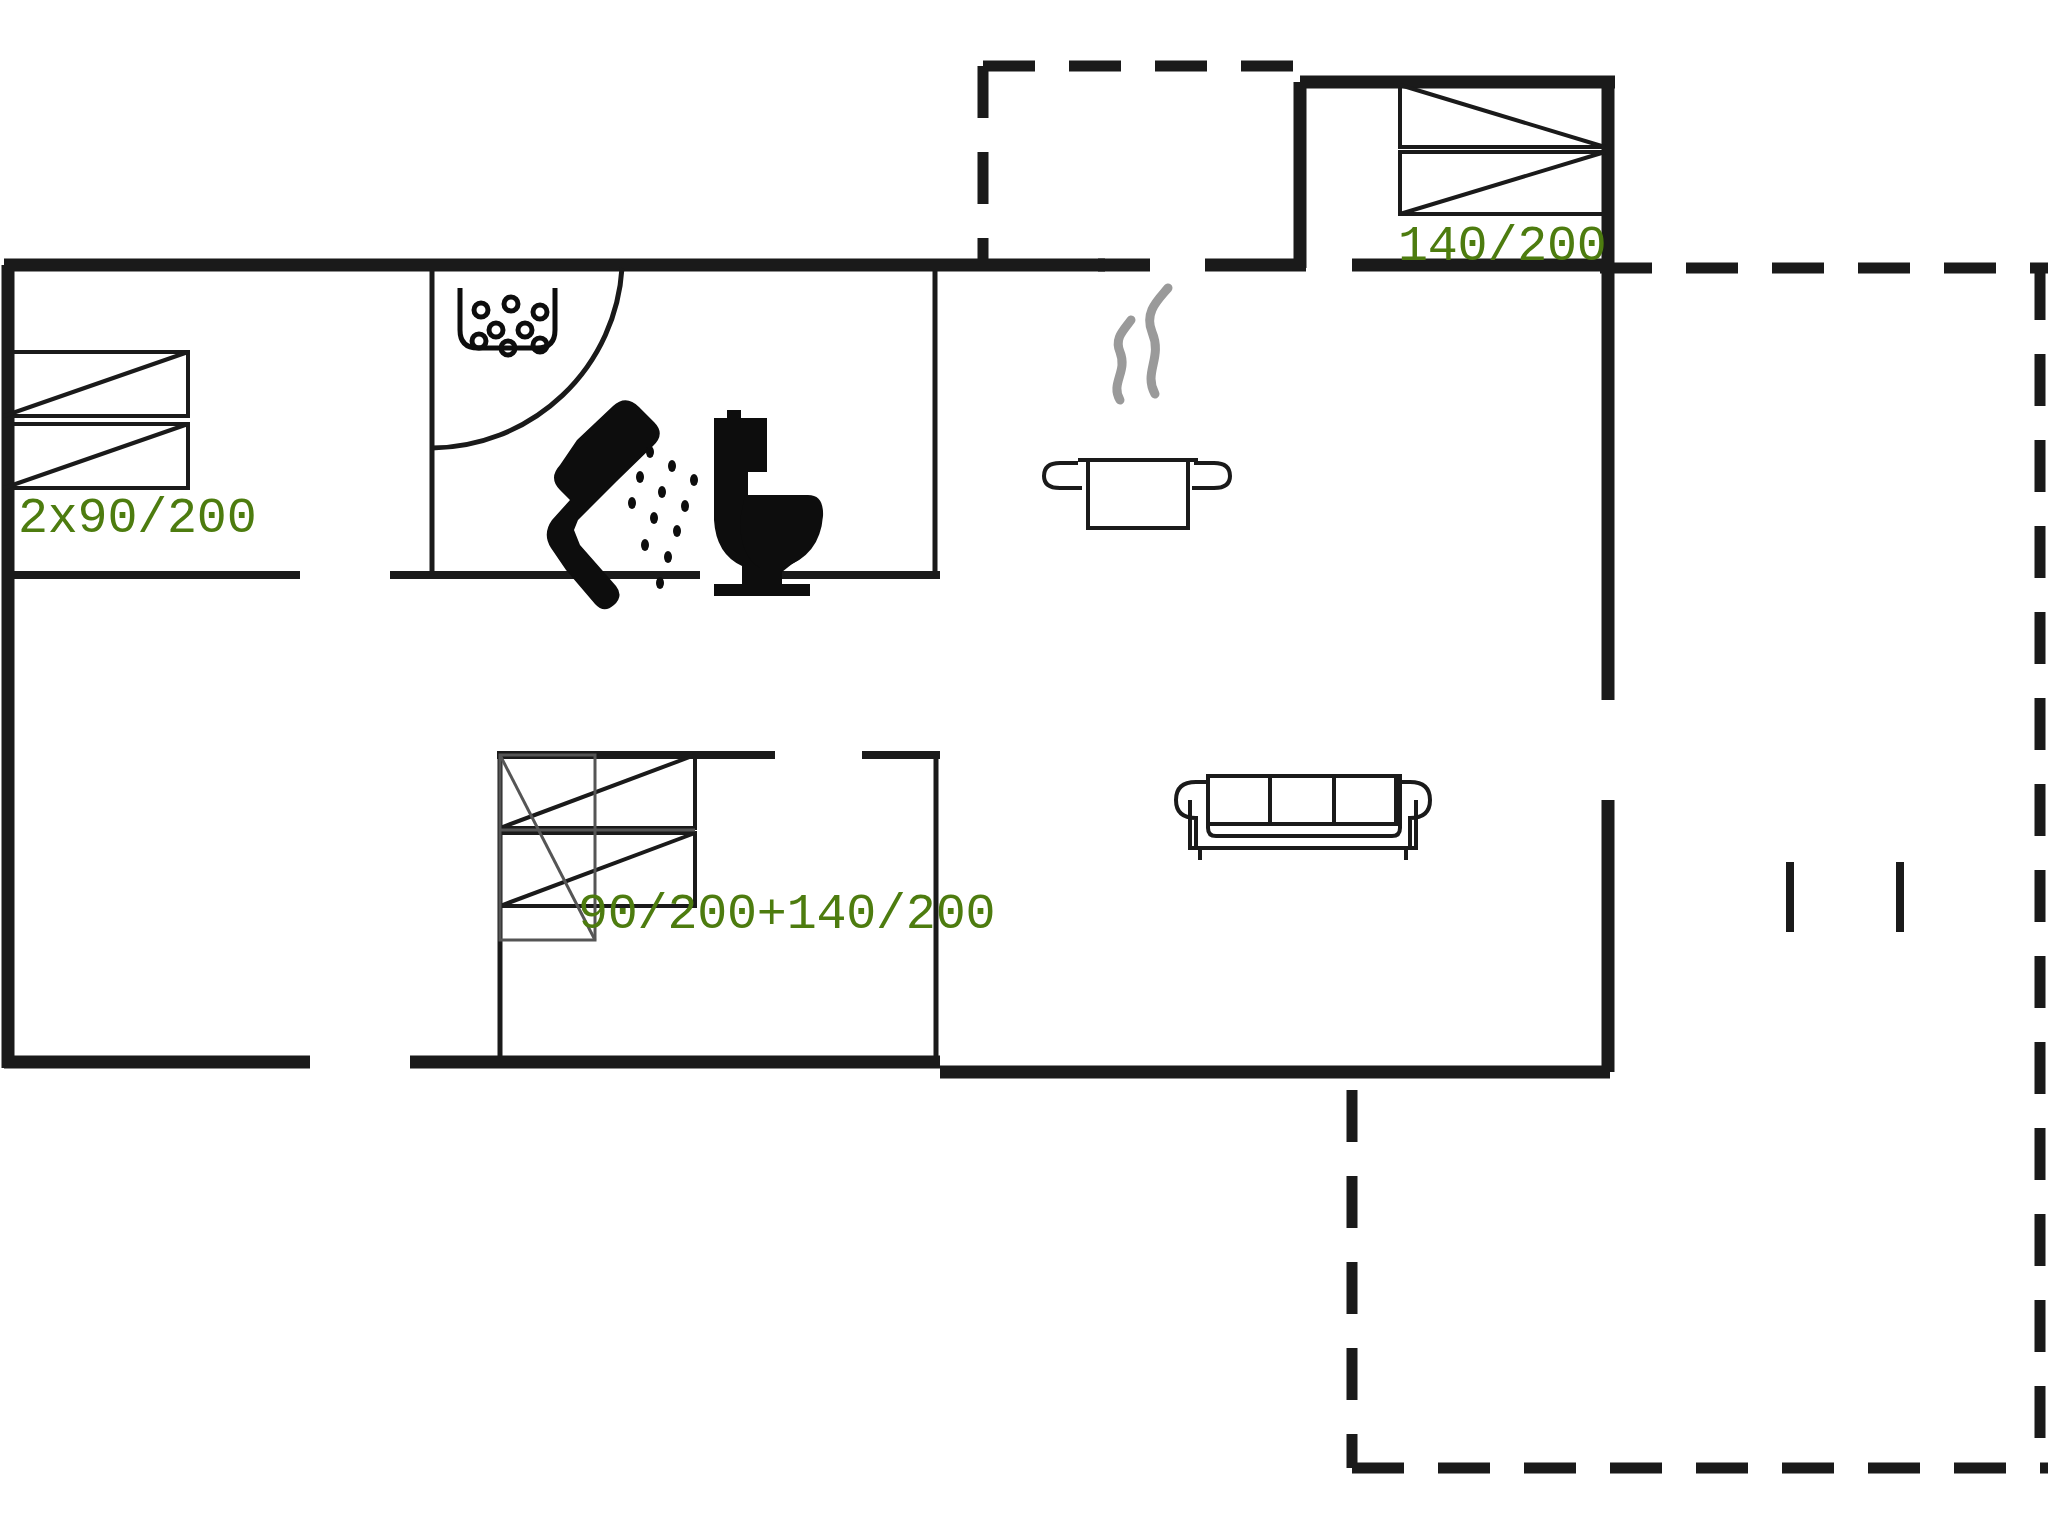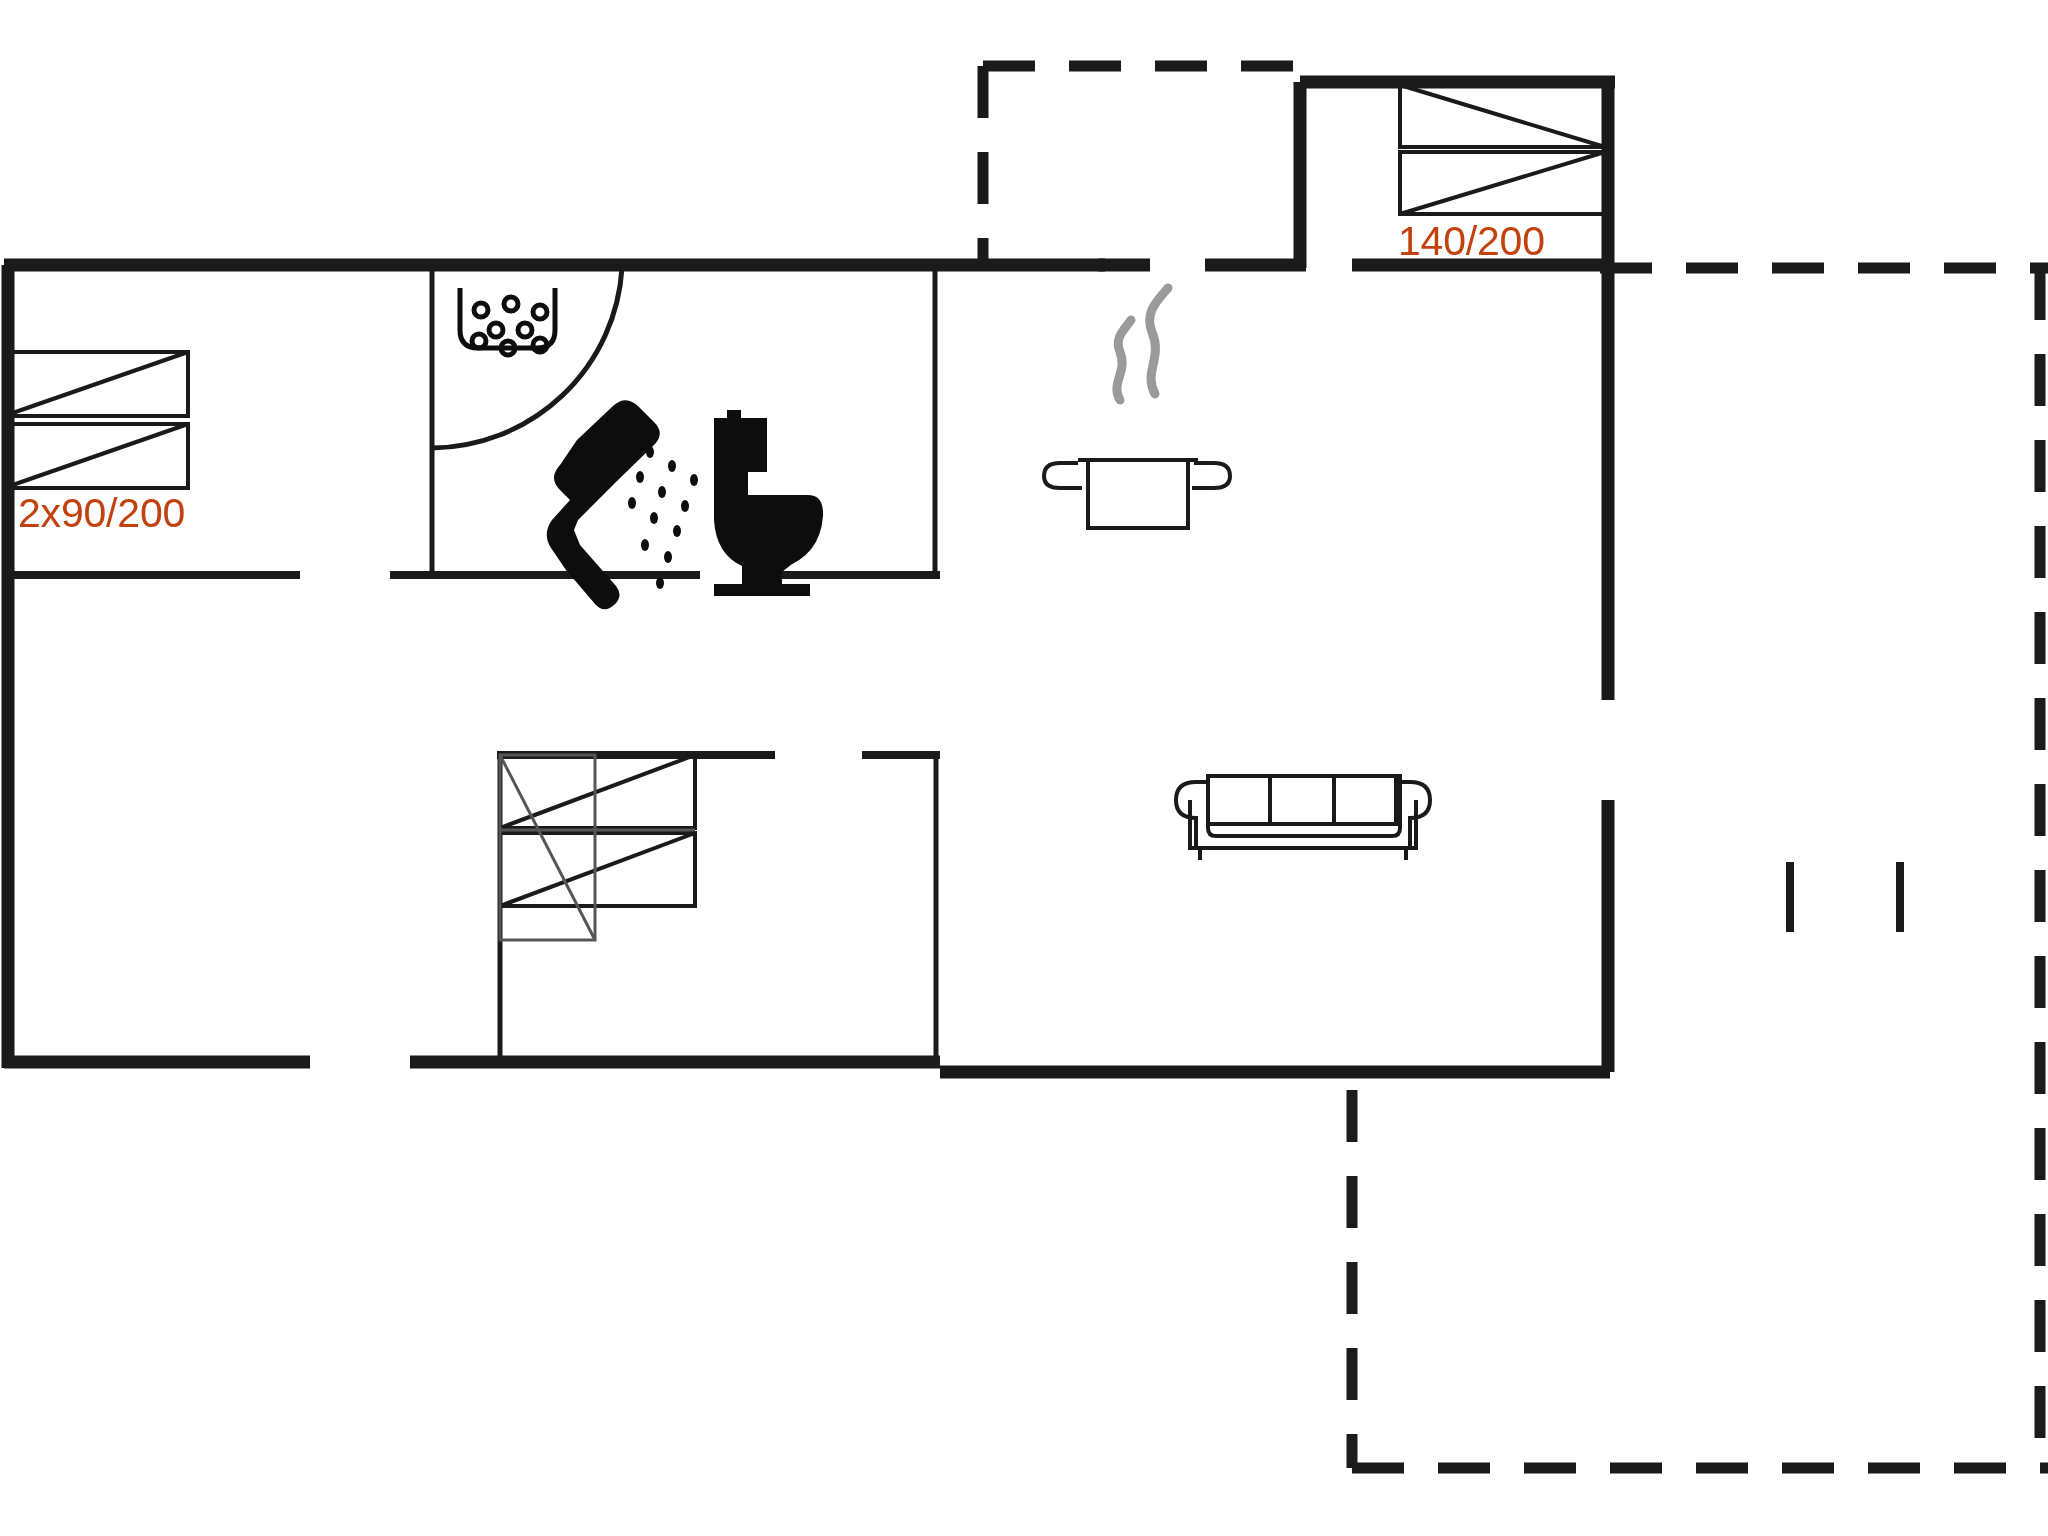--- a/index.html
+++ b/index.html
@@ -32,23 +32,23 @@
   .furn-line    { stroke: #1a1a1a; stroke-width: 4;  fill: none; }
   .furn-thin    { stroke: #555555; stroke-width: 3;  fill: none; }
   .terrace-dash { stroke: #1a1a1a; stroke-width: 11; fill: none;
                   stroke-dasharray: 52 34; stroke-linecap: butt; }
   .door-arc     { stroke: #1a1a1a; stroke-width: 5;  fill: none; }
   .glyph-fill   { fill: #0d0d0d; stroke: none; }
   .glyph-stroke { fill: none; stroke: #0d0d0d; stroke-width: 5; }
   .steam        { fill: none; stroke: #9a9a9a; stroke-width: 9; stroke-linecap: round; }
   .dimlabel {
     position: absolute;
-    font-family: Liberation Sans, sans-serif;
-    font-size: 41px;
-    color: #c2410c;
+    font-family: Liberation Mono, monospace;
+    font-size: 50px;
+    color: #4d7c0f;
     white-space: nowrap;
     letter-spacing: -0.2px;
   }
 </style>
 </head>
 <body>
 
 <div id="plan-root">
 
   <svg id="plan-svg" viewBox="0 0 2048 1536">
@@ -233,14 +233,15 @@
       <path class="furn-line" stroke-width="6" d="M 1200 848 L 1200 860"></path>
       <path class="furn-line" stroke-width="6" d="M 1406 848 L 1406 860"></path>
     </g>
 
   </svg>
 
   <div class="dimlabel" style="left:18px; top:490px;text-align:right;">2x90/200</div>
 
   <div class="dimlabel" style="left:1398px; top:218px;">140/200</div>
 
+  <div class="dimlabel" style="left:578px; top:886px;">90/200+140/200</div>
 
 </div>
 
 </body></html>

